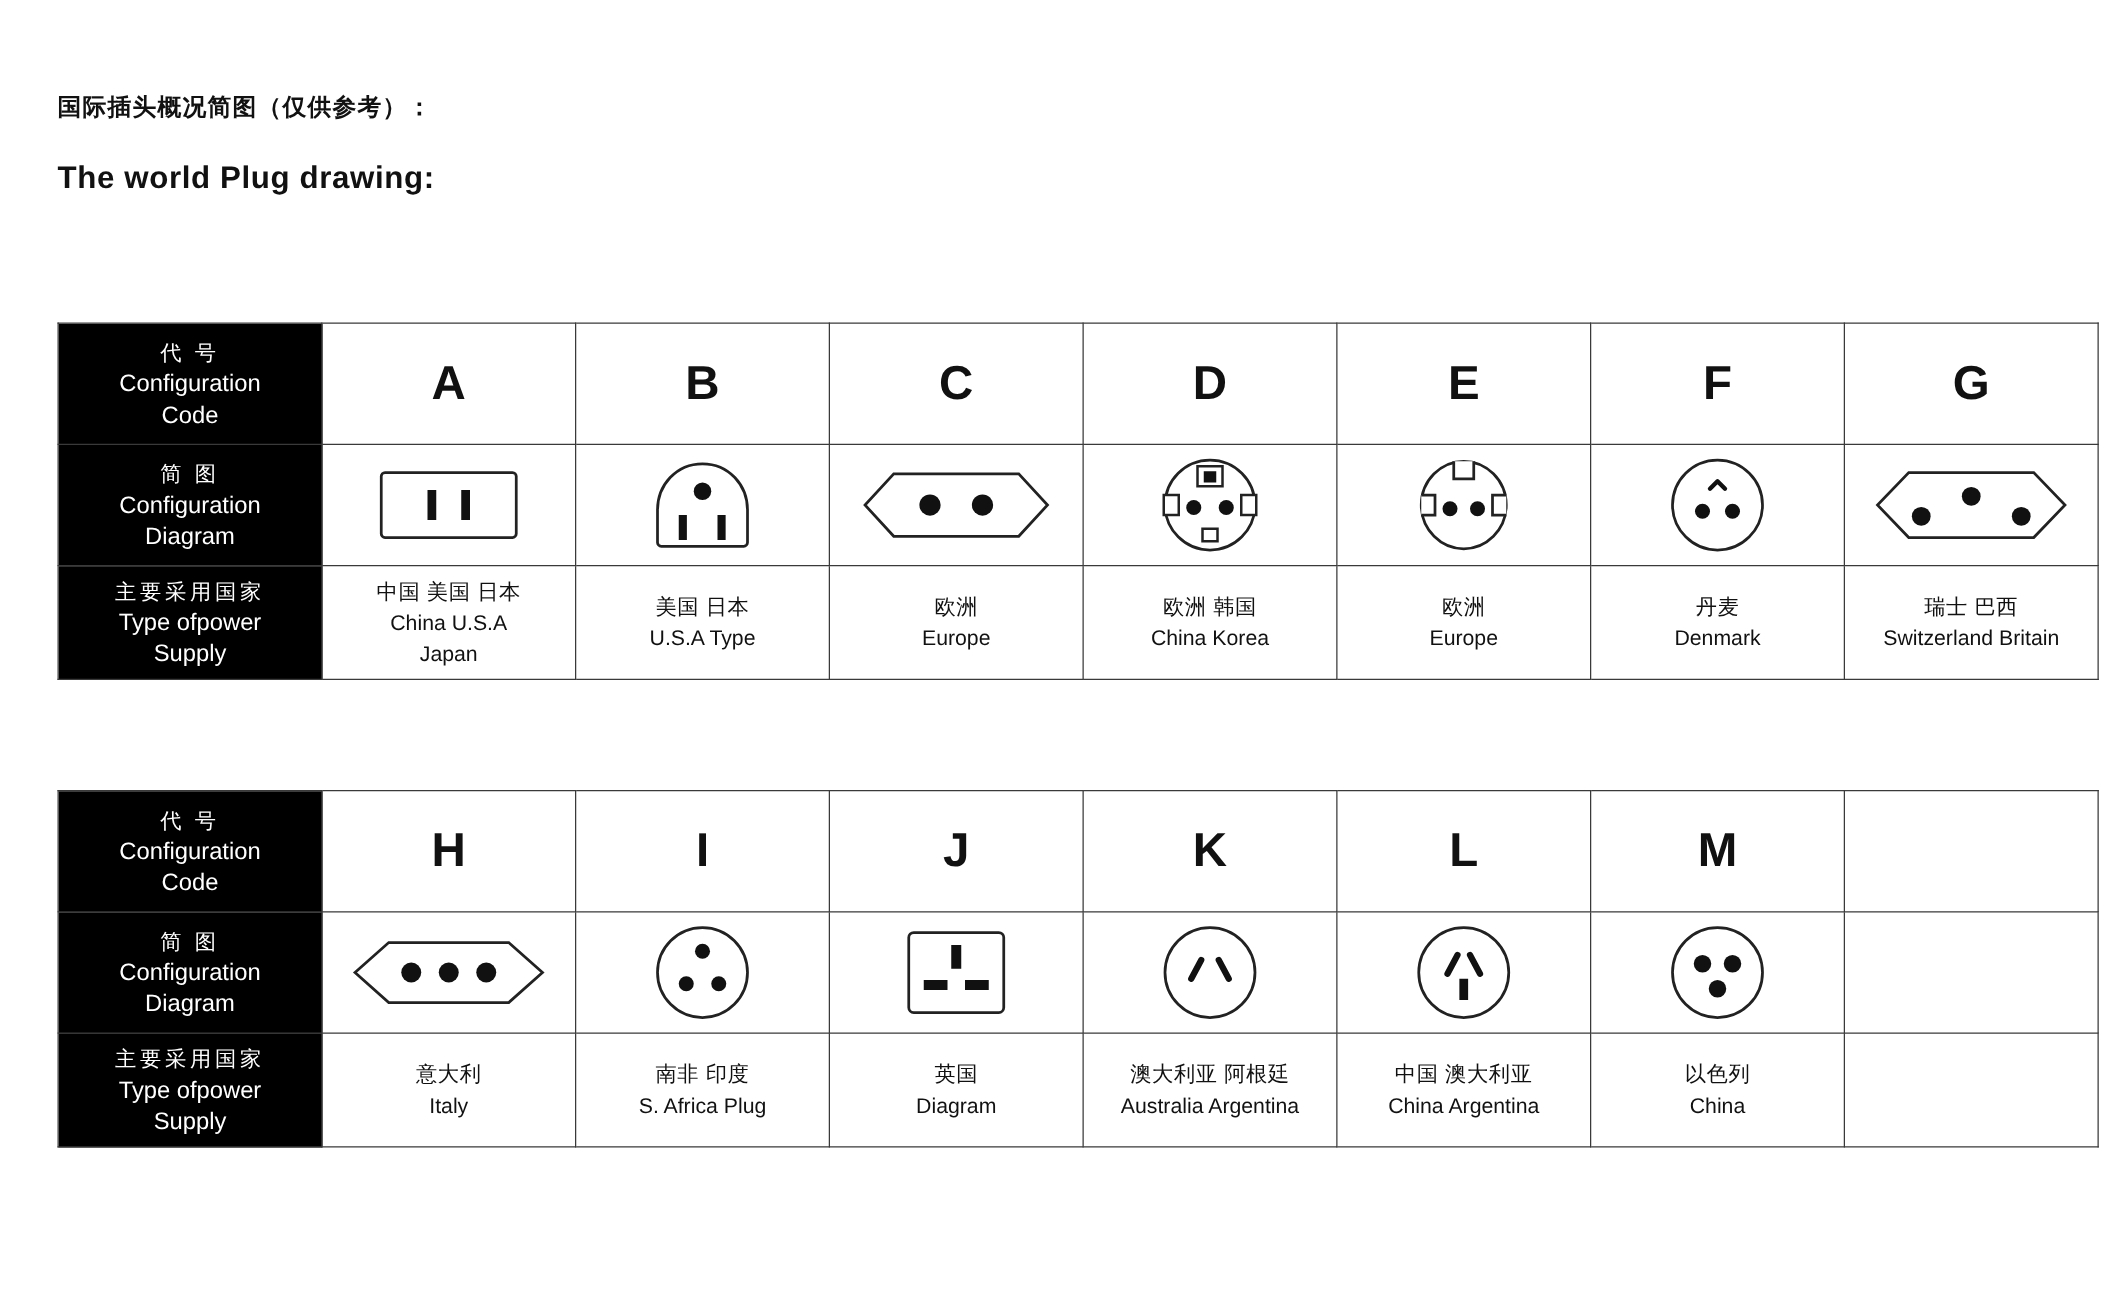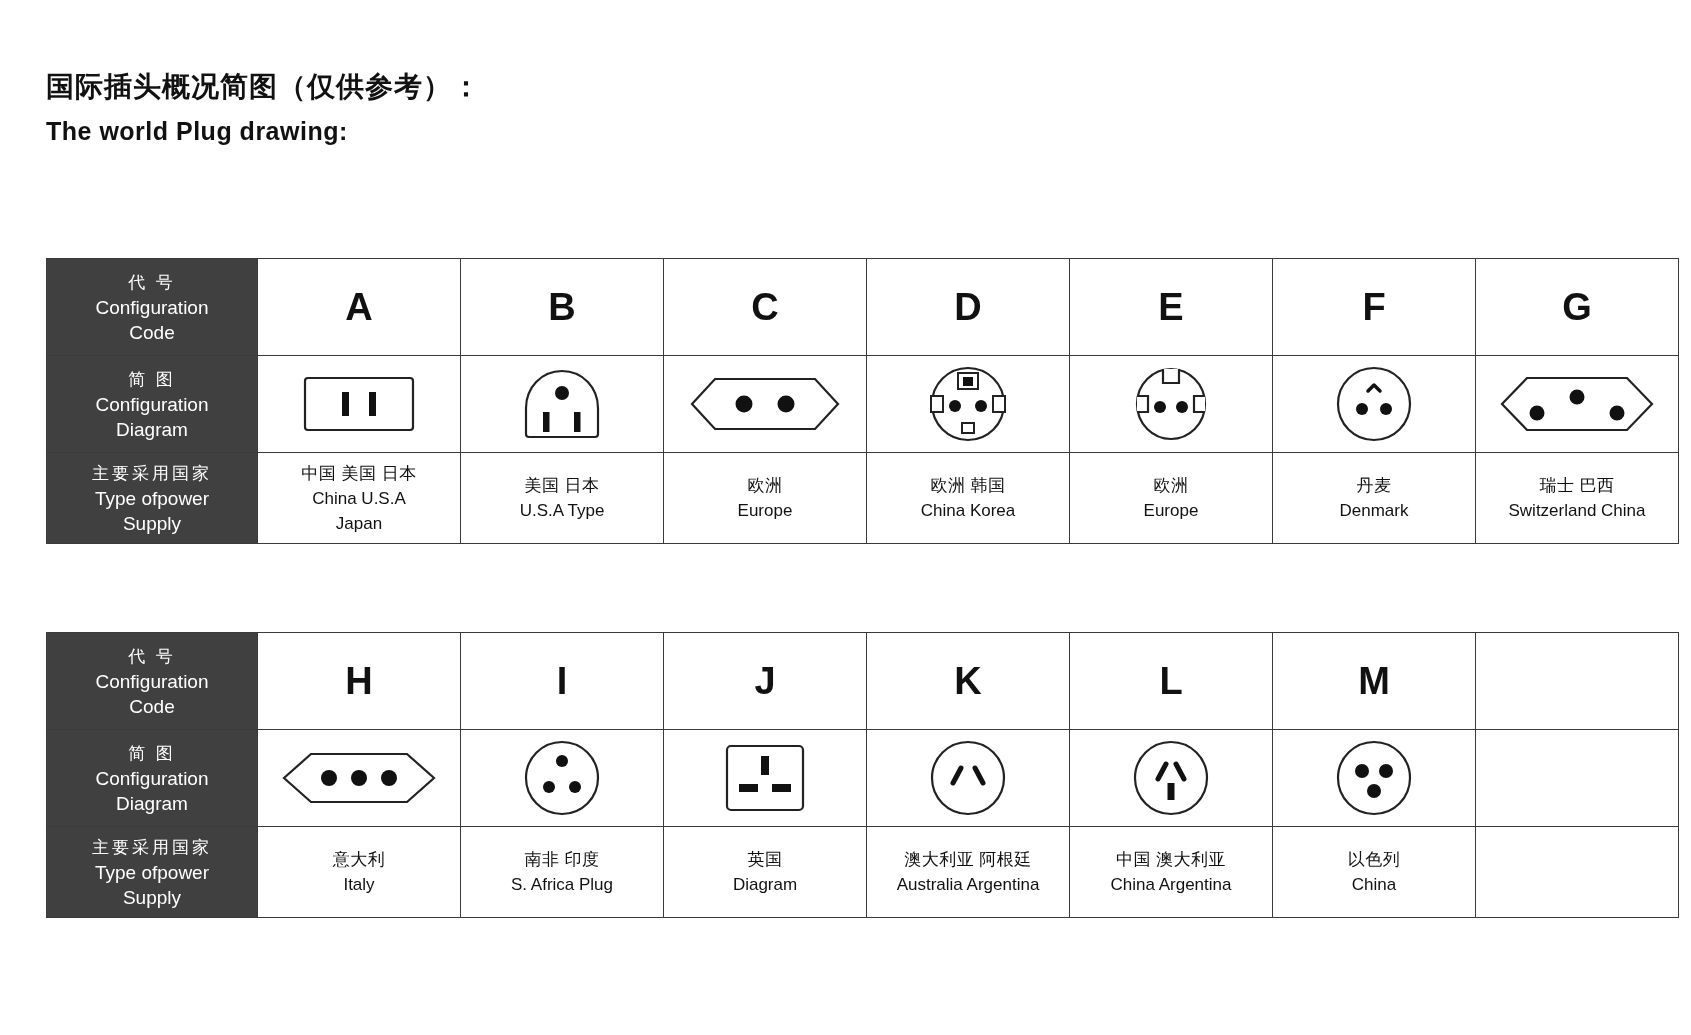--- a/index.html
+++ b/index.html
@@ -20,48 +20,48 @@
     left: 0; top: 0;
     width: 1691px;
     height: 1035px;
   }
   .title-block {
     position: absolute;
     left: 46px;
     top: 68px;
   }
   .title-cn {
-    font-size: 28px;
+    font-size: 19px;
     font-weight: bold;
     letter-spacing: 1px;
     line-height: 38px;
     color: #111;
   }
   .title-en {
     font-size: 25px;
     font-weight: bold;
     letter-spacing: 0.5px;
     line-height: 38px;
     color: #111;
-    margin-top: 6px;
+    margin-top: 17px;
   }
 
   table.plug-table {
     position: absolute;
     border-collapse: collapse;
     table-layout: fixed;
   }
   table.plug-table td {
     border: 1.5px solid #3a3a3a;
     text-align: center;
     vertical-align: middle;
     padding: 0;
   }
   td.head-cell {
-    background: #404040;
+    background: #000000;
     color: #ffffff;
     width: 210px;
     line-height: 25px;
     font-size: 17px;
     padding: 6px 4px;
   }
   td.head-cell .cn {
     font-size: 17px;
     letter-spacing: 3px;
     display: block;
@@ -245,21 +245,21 @@
       <td class="country-cell col-data">
         <span class="cn">欧洲</span>
         <span class="en">Europe</span>
       </td>
       <td class="country-cell col-data">
         <span class="cn">丹麦</span>
         <span class="en">Denmark</span>
       </td>
       <td class="country-cell col-data">
         <span class="cn">瑞士  巴西</span>
-        <span class="en">Switzerland  China</span>
+        <span class="en">Switzerland  Britain</span>
       </td>
     </tr>
   </tbody>
     </table>
 
   <table class="plug-table" style="left:46px; top:632px;">
     <tbody>
         <tr>
       <td class="head-cell">
         <span class="cn">代  号</span>

